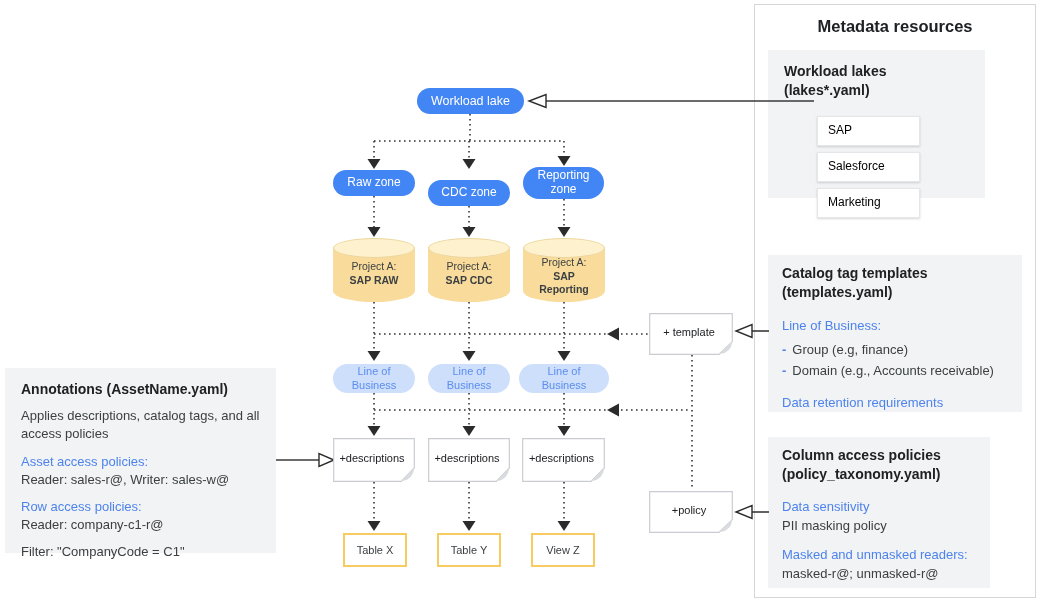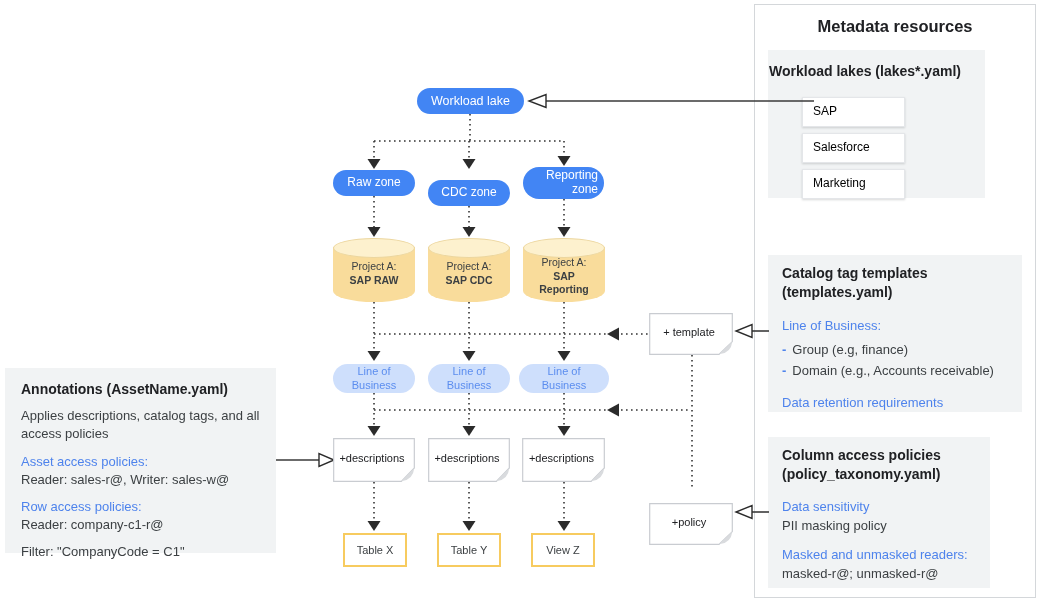--- a/index.html
+++ b/index.html
@@ -71,21 +71,21 @@
 </head>
 <body>
 
 <div class="stage">
 
   <div class="right-panel">
     <div class="panel-title">Metadata resources</div>
   </div>
 
   <div class="gray-panel" style="left:768px;top:50px;width:217px;height:148px;">
-    <div class="sec" style="padding:12px 14px 0 1px;">
+    <div class="sec" style="padding:12px 14px 0 16px;">
       <div class="sec-title">Workload lakes (lakes*.yaml)</div>
       <div class="lake-card" style="margin-top:16px;">
         <span>SAP</span>
       </div>
       <div class="lake-card" style="margin-top:6px;">
         <span>Salesforce</span>
       </div>
       <div class="lake-card" style="margin-top:6px;">
         <span>Marketing</span>
       </div>
@@ -139,21 +139,21 @@
   <div class="pill main" style="left:417px;top:88px;width:107px;height:26px;">
     <span>Workload lake</span>
   </div>
 
   <div class="pill" style="left:333px;top:170px;width:82px;height:26px;">
     <span>Raw zone</span>
   </div>
   <div class="pill" style="left:428px;top:180px;width:82px;height:26px;">
     <span>CDC zone</span>
   </div>
-  <div class="pill" style="left:523px;top:167px;width:81px;height:32px;text-align:right;">
+  <div class="pill" style="left:523px;top:167px;width:81px;height:32px;">
     <span>Reporting zone</span>
   </div>
 
   <div class="cyl" style="left:333px;top:238px;">
     <div class="cyl-body"></div>
     <div class="cyl-top"></div>
     <div class="cyl-text">
         <div>Project A:</div>
         <div class="b">SAP RAW</div>
       </div>
@@ -207,21 +207,21 @@
     <span class="note-label">+descriptions</span>
   </div>
 
   <div class="note" style="left:649px;top:313px;width:84px;height:42px;">
     <svg viewBox="0 0 84 44" preserveAspectRatio="none">
       <path d="M0.7 0.7 H83.3 V30 L70 43.3 H0.7 Z" fill="#ffffff" stroke="#C9CCD1" stroke-width="1.2"></path>
       <path d="M70 43.3 L83.3 30 Q82 41.5 71 43 Z" fill="#D9DBDE"></path>
     </svg>
     <span class="note-label">+ template</span>
   </div>
-  <div class="note" style="left:649px;top:491px;width:84px;height:42px;margin-top:12px;">
+  <div class="note" style="left:649px;top:491px;width:84px;height:42px;">
     <svg viewBox="0 0 84 44" preserveAspectRatio="none">
       <path d="M0.7 0.7 H83.3 V30 L70 43.3 H0.7 Z" fill="#ffffff" stroke="#C9CCD1" stroke-width="1.2"></path>
       <path d="M70 43.3 L83.3 30 Q82 41.5 71 43 Z" fill="#D9DBDE"></path>
     </svg>
     <span class="note-label">+policy</span>
   </div>
 
   <div class="tbl" style="left:343px;top:533px;width:64px;height:34px;">
     <span>Table X</span>
   </div>

